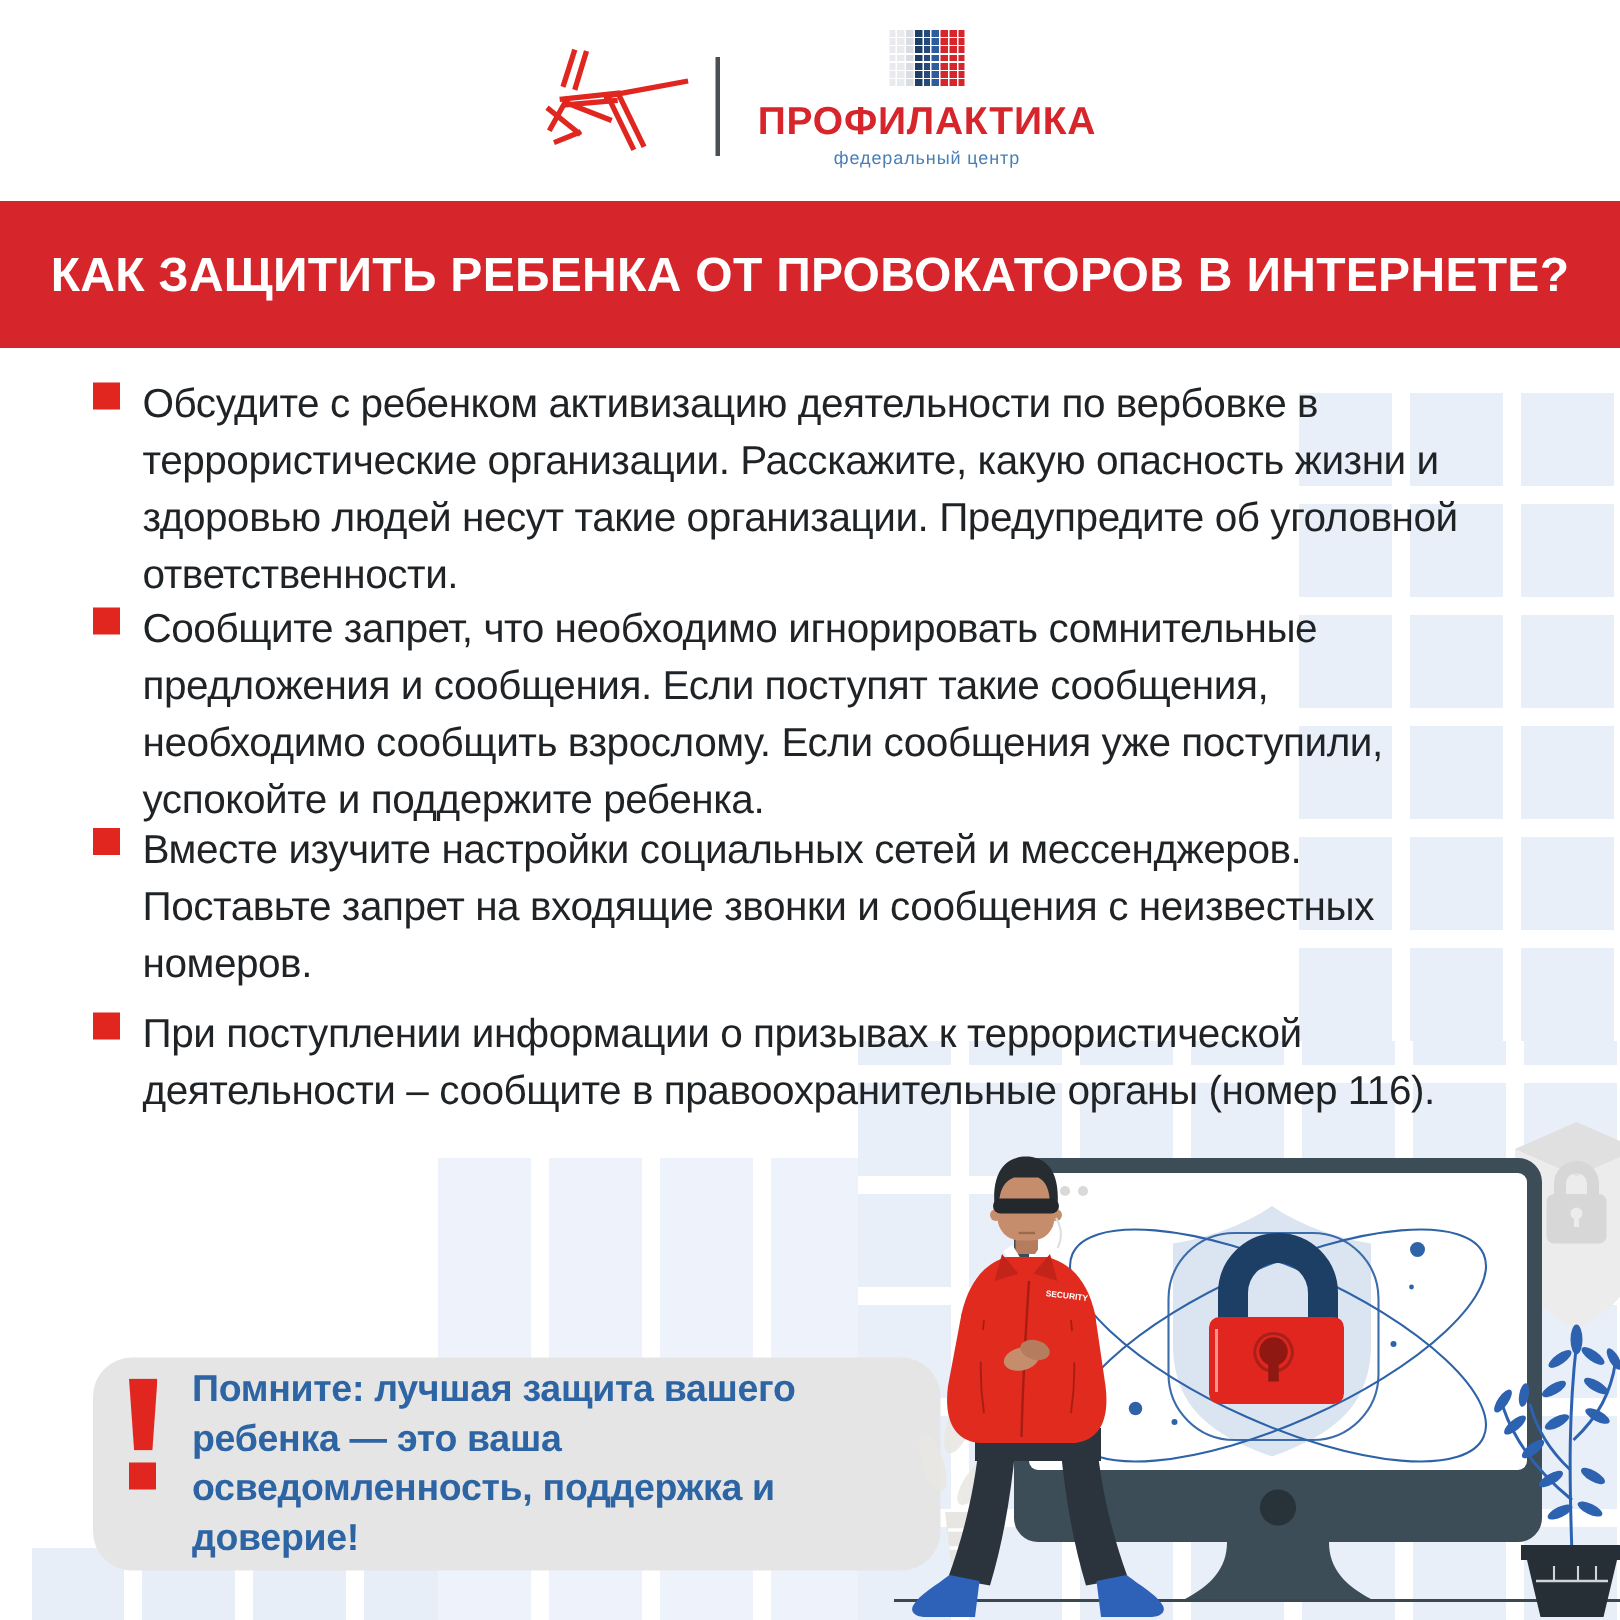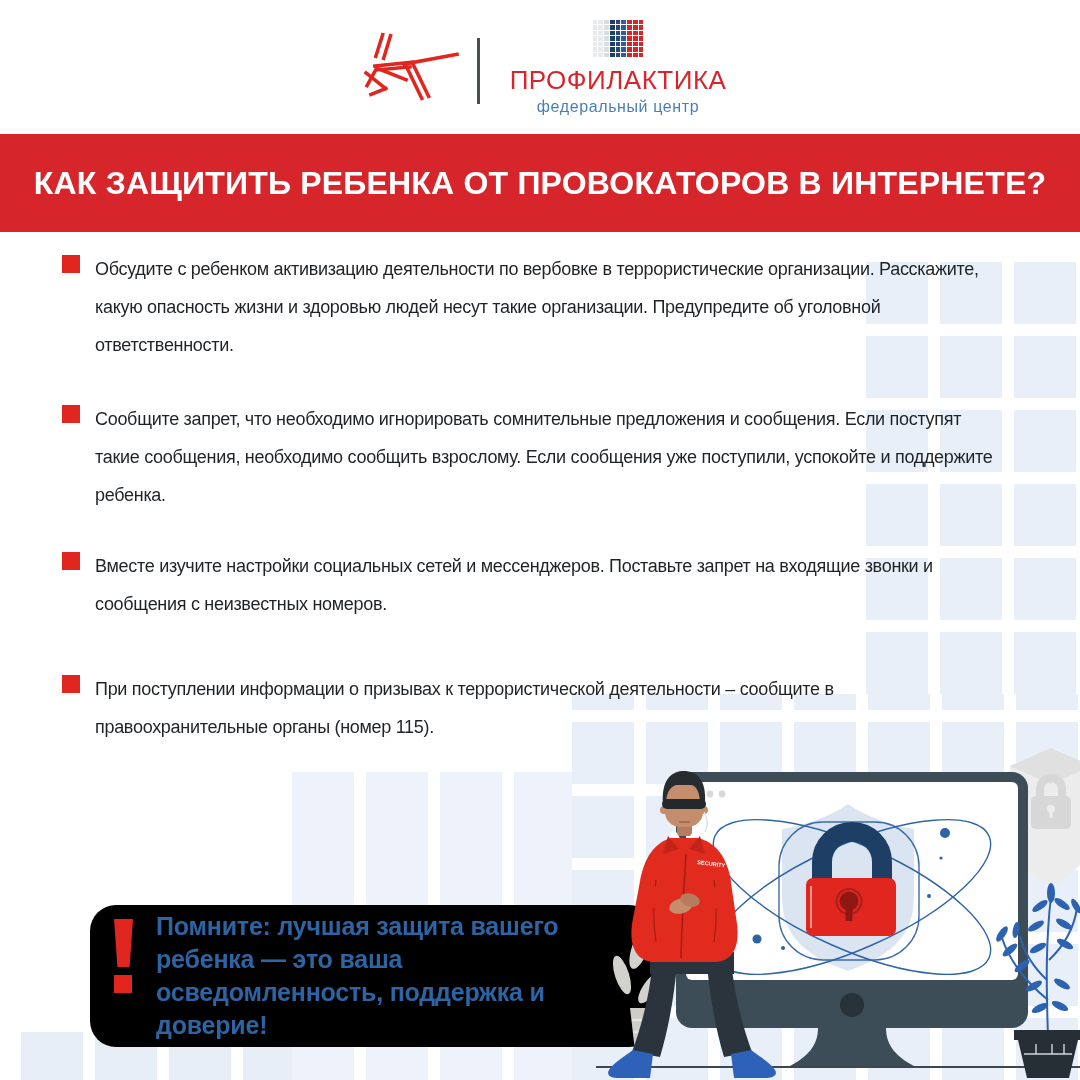--- a/index.html
+++ b/index.html
@@ -30,43 +30,42 @@
   .pat-bottom{
     left:21px;top:1032px;width:271px;height:48px;
     background-image:repeating-linear-gradient(90deg,#e7eef8 0 62px,#fff 62px 74px);
   }
   
   .logo-animal{position:absolute;left:360px;top:24px;width:105px;height:88px;}
   .header-divider{position:absolute;left:477px;top:38px;width:3px;height:66px;background:#4a4f54;}
   .brand{position:absolute;left:498px;top:20px;width:240px;text-align:center;}
   .brand-grid{display:flex;justify-content:center;gap:1.2px;height:39px;margin-bottom:6px;}
   .gcol{width:4.6px;height:38px;background-image:repeating-linear-gradient(180deg,var(--c) 0 4.4px,transparent 4.4px 5.5px);}
-  .brand-name{font-size:26px;font-weight:normal;color:#d6262c;letter-spacing:0.5px;white-space:nowrap;}
-  .brand-sub{font-size:16px;color:#4a7fb5;letter-spacing:0.6px;margin-top:2px;}
+  .brand-name{font-size:26px;font-weight:bold;color:#d6262c;letter-spacing:0.5px;white-space:nowrap;}
+  .brand-sub{font-size:12px;color:#4a7fb5;letter-spacing:0.6px;margin-top:2px;}
   
   .banner{
     position:absolute;left:0;top:134px;width:1080px;height:98px;background:#d6262c;
     display:flex;align-items:center;justify-content:center;
   }
   .banner h1{
     margin:0;color:#fff;font-size:32px;font-weight:bold;letter-spacing:0.2px;white-space:nowrap;
   }
   
   .bullets{position:absolute;left:62px;top:0;width:950px;margin:0;padding:0;list-style:none;}
   .bullet{position:absolute;left:0;width:950px;}
   .b1{top:250px;} .b2{top:400px;} .b3{top:547px;} .b4{top:670px;}
   .bullet .sq{position:absolute;left:0;top:5px;width:18px;height:18px;background:#e0261f;}
   .bullet p{
-    margin:0 0 0 33px;font-size:18px;line-height:38px;color:#1f2326;letter-spacing:-0.3px;max-width:905px;
+    margin:0 0 0 33px;font-size:27px;line-height:38px;color:#1f2326;letter-spacing:-0.3px;max-width:905px;
   }
   
   .callout{
-    position:absolute;left:62px;top:905px;width:565px;height:142px;background:#000000;border-radius:26px;
+    position:absolute;left:62px;top:905px;width:565px;height:142px;background:#e5e5e5;border-radius:26px;
     z-index:2;
-    margin-left:28px;
   }
   .excl-bar{position:absolute;left:24px;top:14px;width:19px;height:48px;background:#e0261f;
     clip-path:polygon(0 0,100% 0,82% 100%,18% 100%);}
   .excl-dot{position:absolute;left:24px;top:70px;width:18px;height:18px;background:#e0261f;}
   .callout p{
     position:absolute;left:66px;top:50%;transform:translateY(-50%);margin:0;width:470px;
     font-size:25px;line-height:33px;font-weight:bold;color:#2d64a3;letter-spacing:-0.2px;
   }
   
   .illustration{position:absolute;left:560px;top:690px;width:520px;height:390px;z-index:3;}
@@ -124,21 +123,21 @@
     <li class="bullet b2">
       <span class="sq"></span>
       <p>Сообщите запрет, что необходимо игнорировать сомнительные предложения и сообщения. Если поступят такие сообщения, необходимо сообщить взрослому. Если сообщения уже поступили, успокойте и поддержите ребенка.</p>
     </li>
     <li class="bullet b3">
       <span class="sq"></span>
       <p>Вместе изучите настройки социальных сетей и мессенджеров. Поставьте запрет на входящие звонки и сообщения с неизвестных номеров.</p>
     </li>
     <li class="bullet b4">
       <span class="sq"></span>
-      <p>При поступлении информации о призывах к террористической деятельности – сообщите в правоохранительные органы (номер 115).</p>
+      <p>При поступлении информации о призывах к террористической деятельности – сообщите в правоохранительные органы (номер 116).</p>
     </li>
   </ul>
 
   <div class="callout">
     <span class="excl-bar"></span>
     <span class="excl-dot"></span>
     <p>Помните: лучшая защита вашего ребенка — это ваша осведомленность, поддержка и доверие!</p>
   </div>
 
   <svg class="illustration" viewBox="560 690 520 390">

